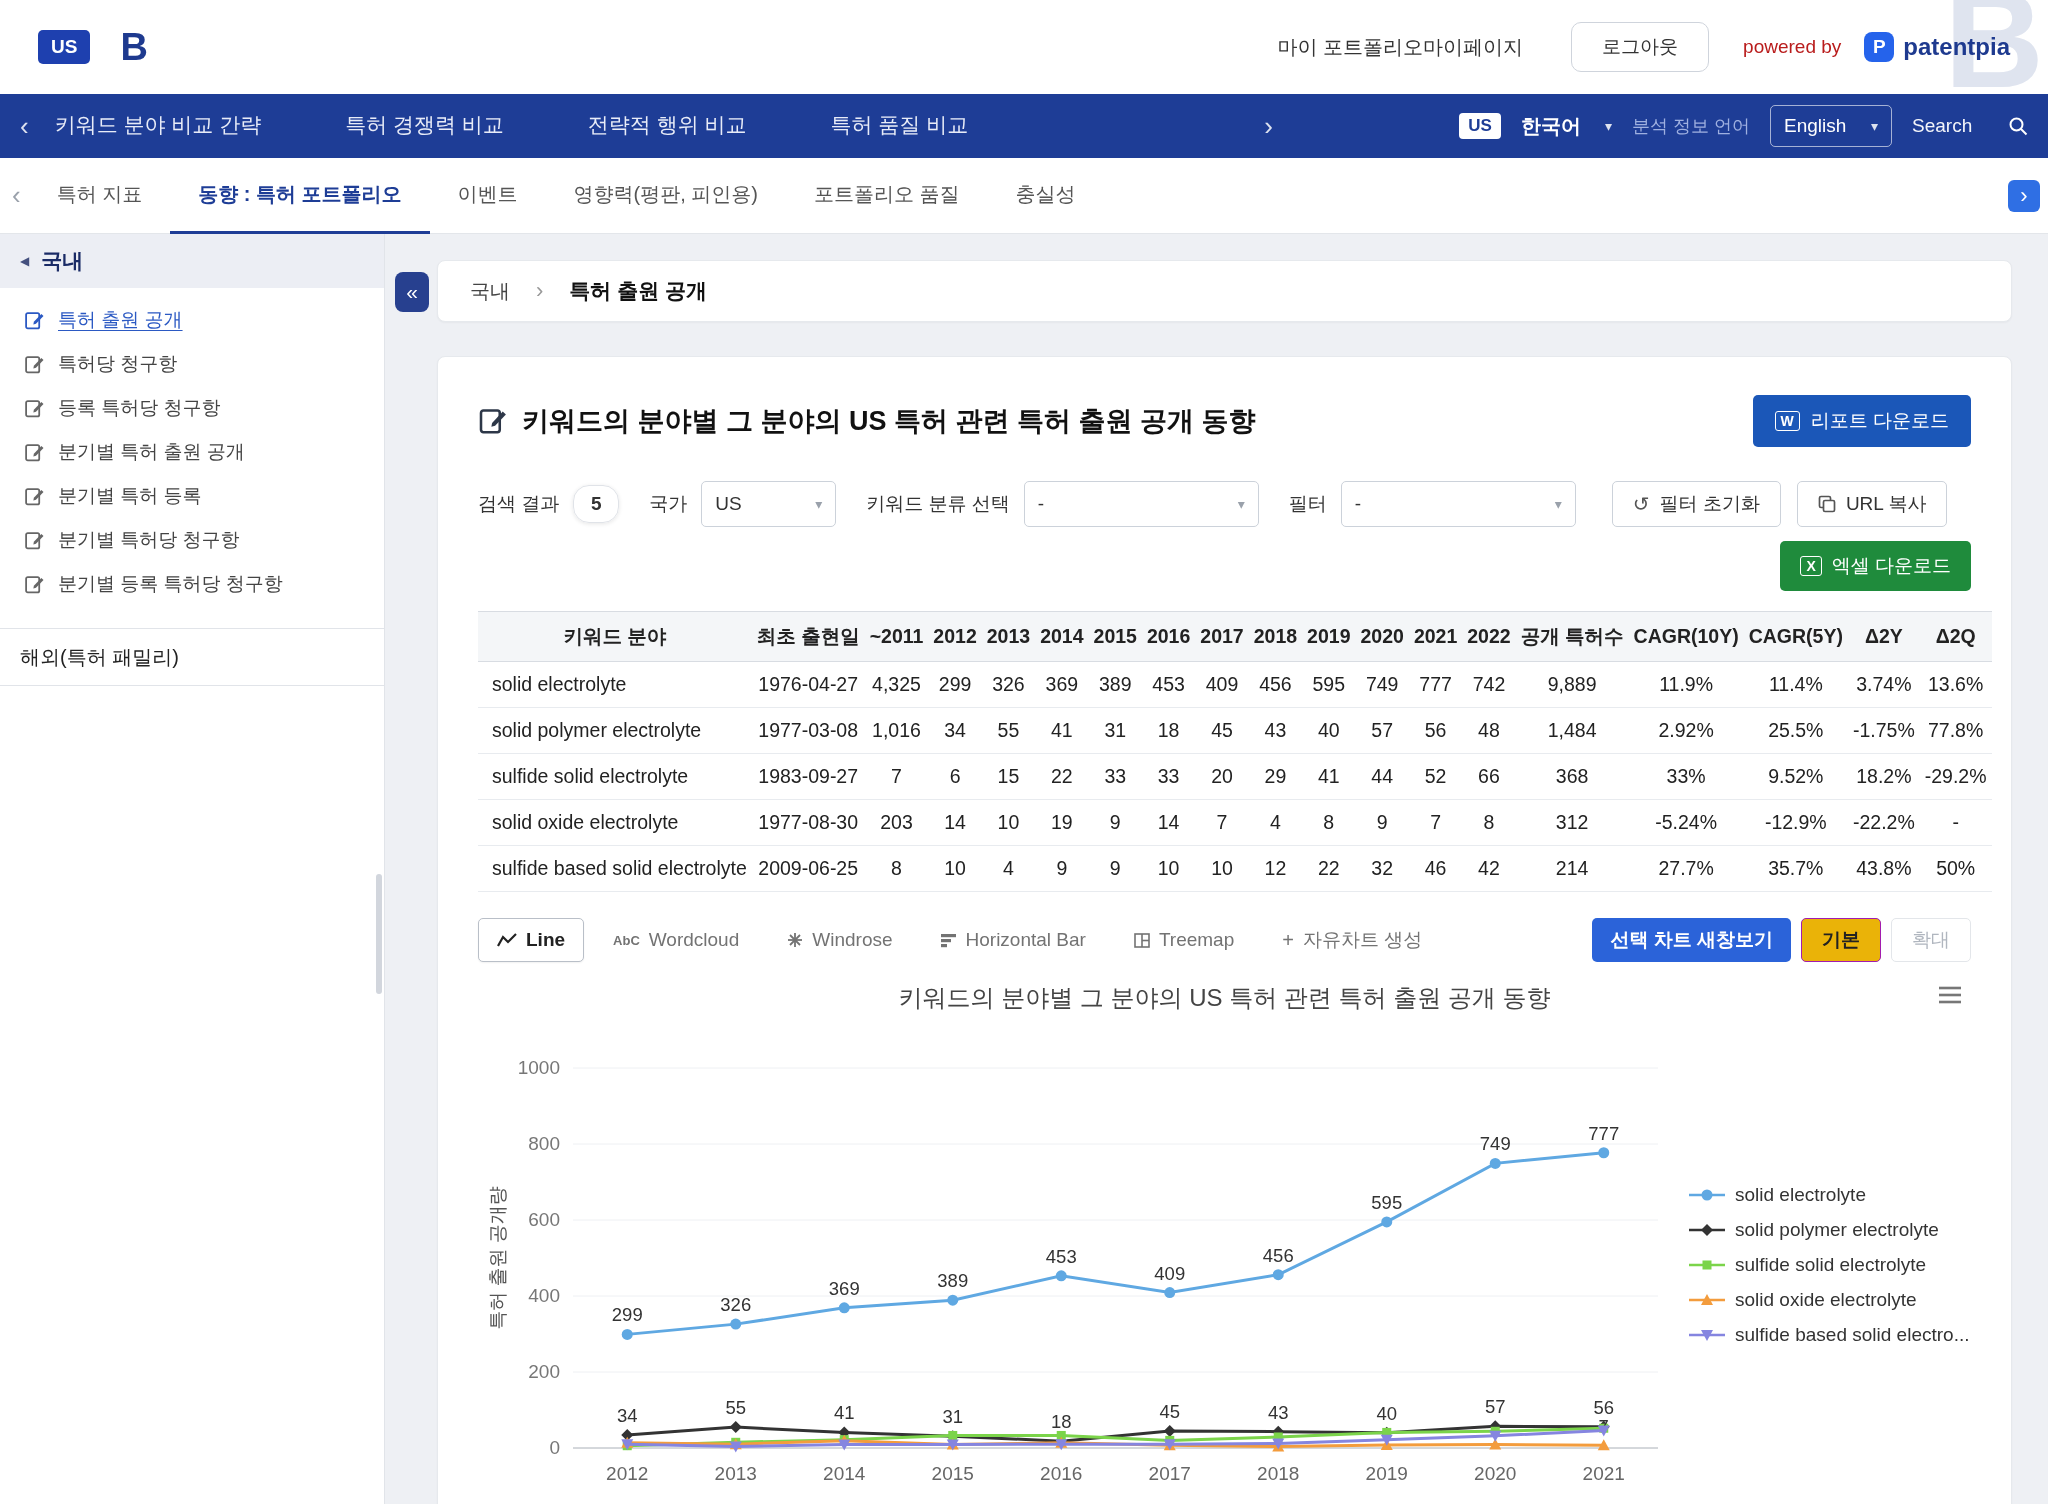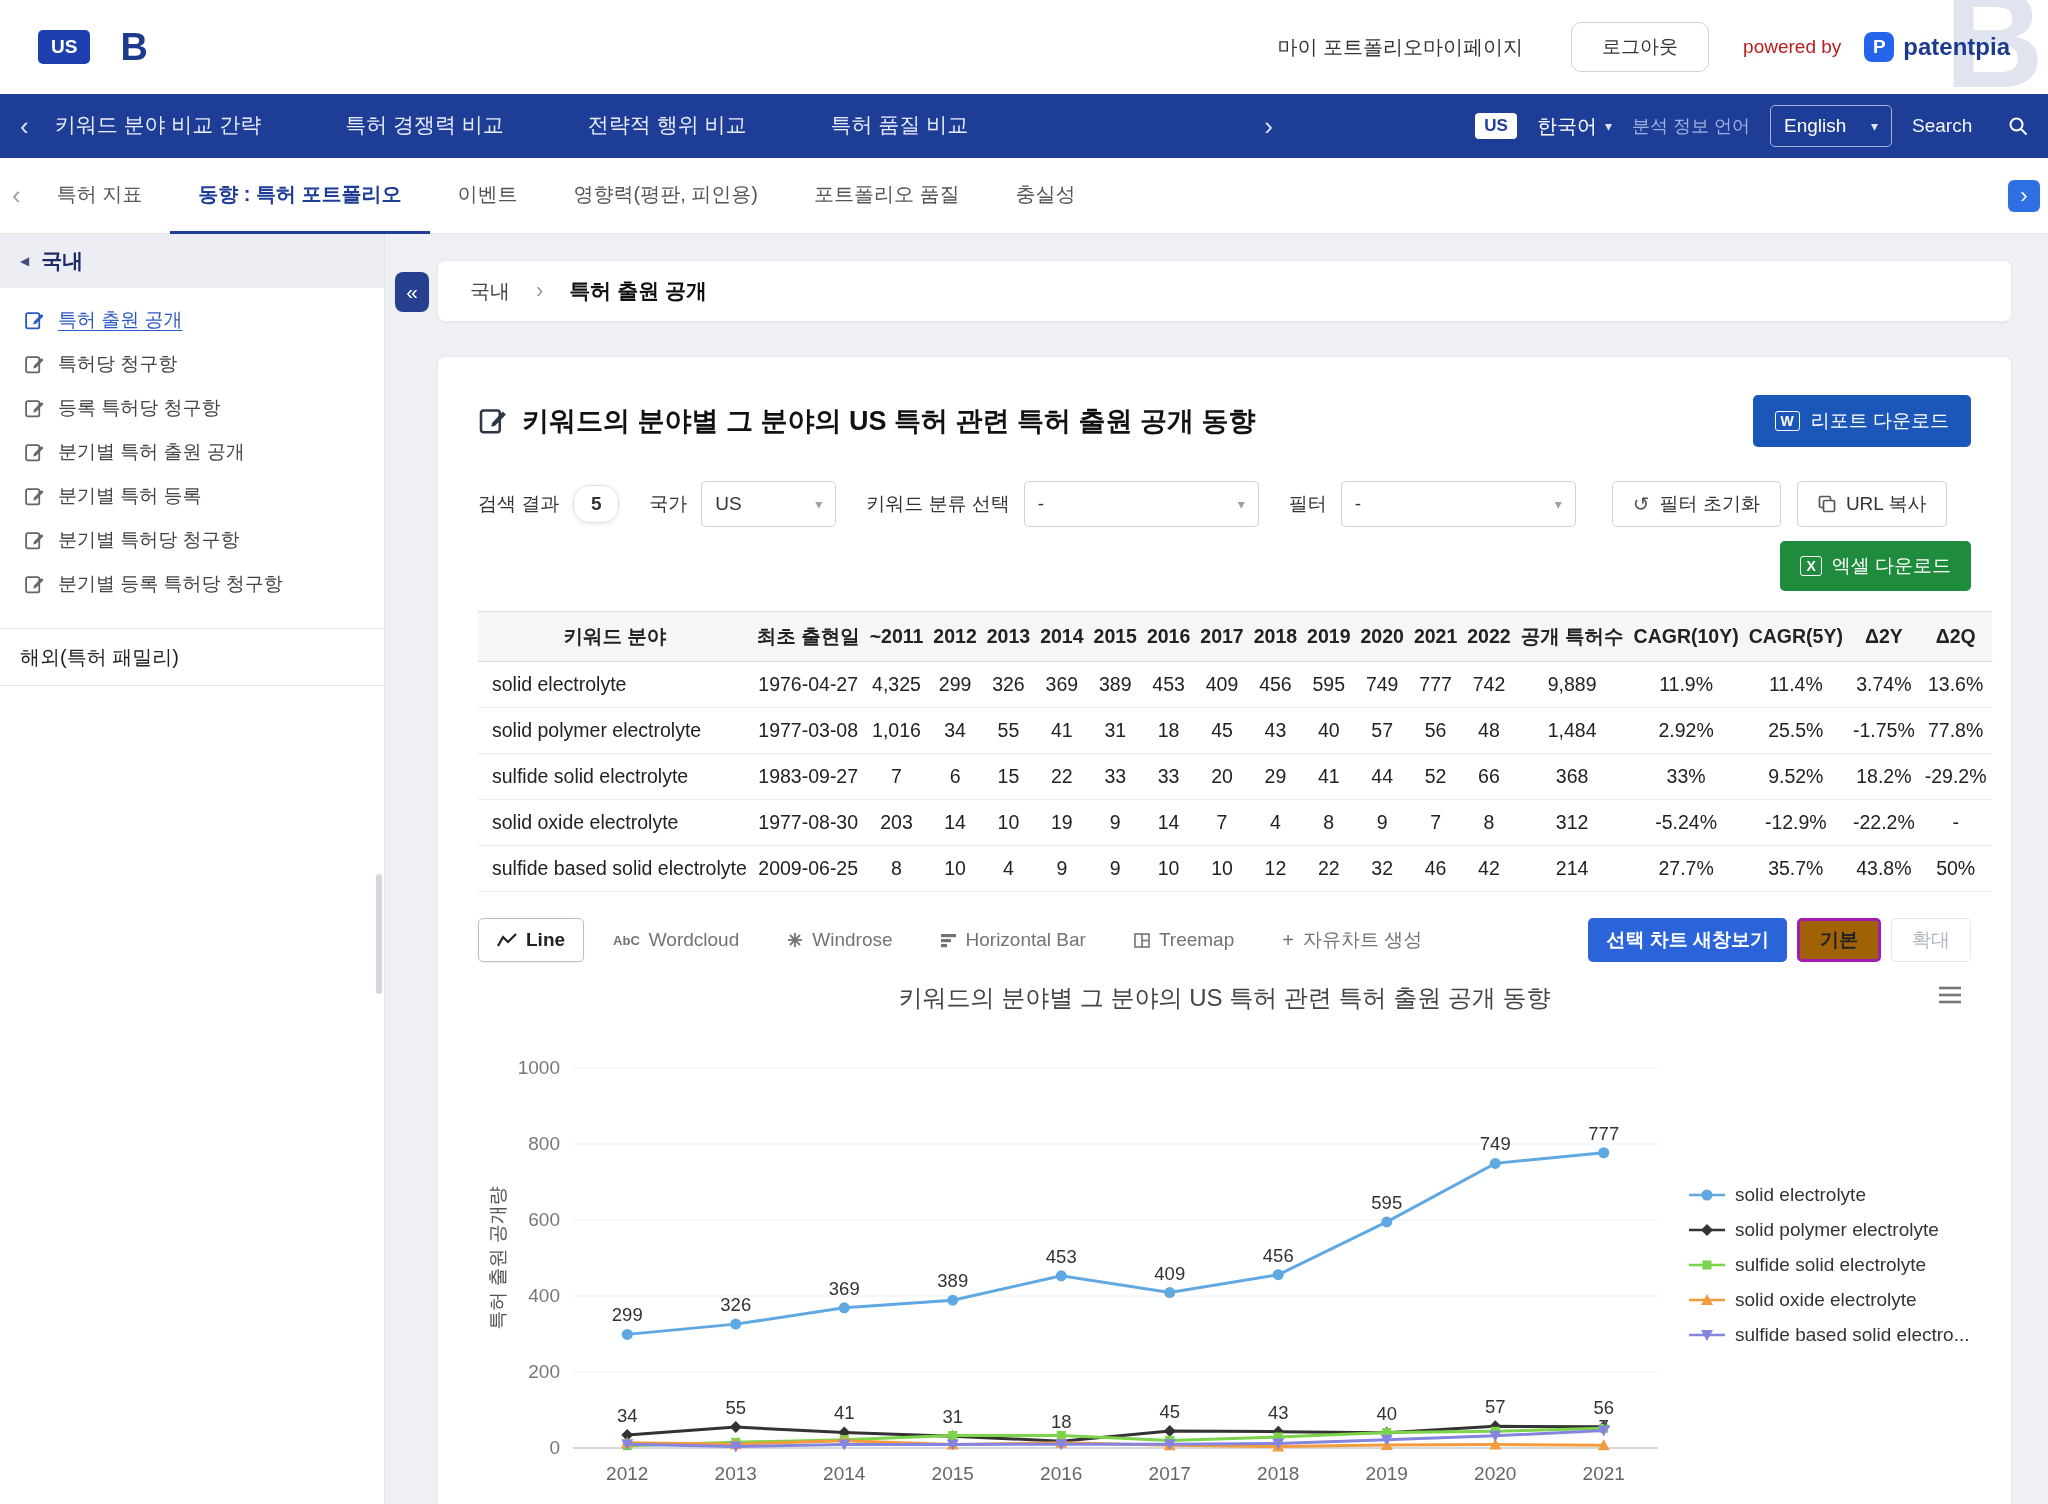--- a/index.html
+++ b/index.html
@@ -24,21 +24,21 @@
 
   
   .mainnav{height:64px;background:#1e3d96;display:flex;align-items:center;padding:0 14px;color:#fff;flex-shrink:0}
   .chev{font-size:26px;color:rgba(255,255,255,.85);cursor:pointer;line-height:1;padding:0 6px}
   .mtabs{display:flex;gap:84px;margin-left:20px;height:64px}
   .mtab{font-size:21px;line-height:61px;height:64px;color:#e8ecf8;cursor:pointer;white-space:nowrap;border-bottom:3px solid transparent}
   .mtab.on{font-weight:700;color:#fff;border-bottom:3px solid #fff}
   .mn-chev-r{margin-left:290px}
   .mn-right{margin-left:auto;display:flex;align-items:center;gap:20px}
   .us2{background:#fff;color:#1e3d96;font-weight:700;font-size:17px;padding:3px 9px;border-radius:4px}
-  .lang{display:flex;align-items:center;gap:8px;font-size:20px;font-weight:400;cursor:pointer}
+  .lang{display:flex;align-items:center;gap:24px;font-size:20px;font-weight:700;cursor:pointer}
   .dd{font-style:normal;font-size:14px;color:rgba(255,255,255,.85)}
   .lang-info{font-size:18px;color:#9fb0e0}
   .eng-box{display:flex;align-items:center;justify-content:space-between;width:122px;border:1px solid rgba(255,255,255,.6);border-radius:5px;padding:9px 13px;font-size:19px;cursor:pointer}
   .searchbox{display:flex;align-items:center;justify-content:space-between;width:116px;font-size:19px;color:rgba(255,255,255,.95);cursor:text;margin-right:6px}
 
   
   .subnav{height:76px;background:#fff;border-bottom:1px solid #e3e6ea;display:flex;align-items:center;padding:0 4px;position:relative;flex-shrink:0}
   .chev-g{color:#9aa1ab;font-size:26px;padding:0 8px;cursor:pointer}
   .stabs{display:flex;height:76px}
   .stab{font-size:20px;color:#555;line-height:73px;height:76px;padding:0 28px;cursor:pointer;white-space:nowrap;border-bottom:3px solid transparent}
@@ -98,21 +98,21 @@
   .data-table th:nth-child(2){width:110px}
 
   .chart-toolbar{margin-top:26px;display:flex;align-items:center;gap:10px}
   .ct-left{display:flex;align-items:center;gap:10px}
   .ct-btn{height:44px;padding:0 18px;border-radius:5px;font-size:19px;display:flex;align-items:center;gap:9px;cursor:pointer;background:transparent;border:1px solid transparent;color:#737373;font-family:inherit}
   .ct-btn.on{background:#fff;border:1px solid #b9bfc8;color:#222;font-weight:700;box-shadow:0 1px 2px rgba(0,0,0,.06)}
   .wc-ic{font-size:13px;font-weight:700;letter-spacing:0}
   .plus-ic{font-size:20px;line-height:1}
   .ct-right{margin-left:auto;display:flex;align-items:center;gap:10px}
   .btn-new{background:#2b63d9;color:#fff;border:none;border-radius:5px;height:44px;padding:0 18px;font-size:19px;font-weight:700;cursor:pointer;font-family:inherit}
-  .btn-basic{background:#a16207;border:3px solid #a21caf;border-radius:5px;height:44px;padding:0 20px;font-size:19px;font-weight:700;color:#222;cursor:pointer;font-family:inherit}
+  .btn-basic{background:#eab308;border:1px solid #a21caf;border-radius:5px;height:44px;padding:0 20px;font-size:19px;font-weight:700;color:#222;cursor:pointer;font-family:inherit}
   .btn-expand{background:#fff;border:1px solid #e3e6ea;border-radius:5px;height:44px;padding:0 20px;font-size:19px;color:#b0b6bf;cursor:pointer;font-family:inherit}
 
   .chart-head{position:relative;margin-top:20px;text-align:center;height:34px}
   .chart-title{font-size:24px;color:#444;font-weight:500}
   .burger{position:absolute;right:8px;top:2px;cursor:pointer;color:#777}
   .chart-body{display:flex;align-items:center;margin-top:4px}
   #chart-svg{flex-shrink:0}
   .legend{width:284px;display:flex;flex-direction:column;gap:13px;align-self:center;margin-top:-30px}
   .lg-item{display:flex;align-items:center;gap:9px;font-size:19px;color:#333;cursor:pointer;white-space:nowrap}
 </style>

